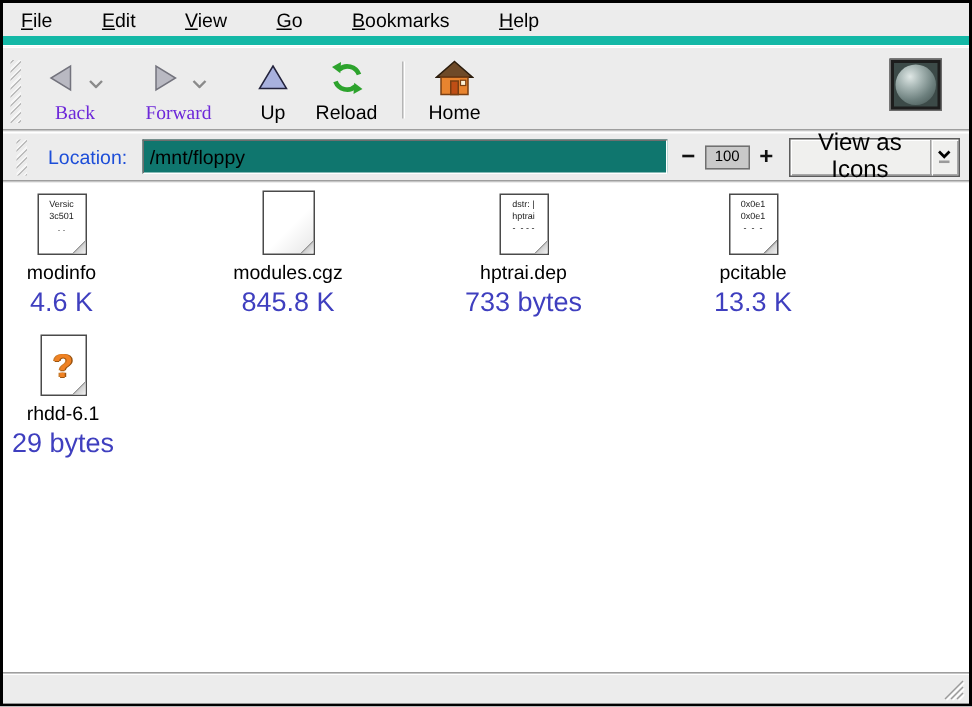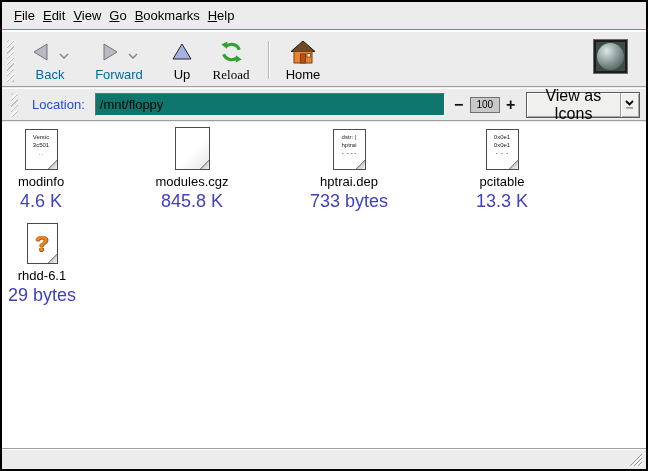--- a/index.html
+++ b/index.html
@@ -4,46 +4,46 @@
 <style>
   * { box-sizing: border-box; margin: 0; padding: 0; }
   html,body { font-family: "Liberation Sans", "DejaVu Sans", sans-serif; background:#fff; }
   .window {
     position: relative; width: 648px; height: 471px;
     border: 2px solid #000; background: #ececec; overflow: hidden;
   }
   
   .menubar {
     position:absolute; top:0; left:0; right:0; height:28px;
-    display:flex; align-items:center; padding-left:10px; gap:4px;
-    background:#ececec; border-bottom:1px solid #14b8a6;
+    display:flex; align-items:center; padding-left:10px; gap:29px;
+    background:#ececec; border-bottom:6px solid #14b8a6;
     box-shadow: 0 1px 0 #ffffff;
   }
   .menu-item { display:inline-block; font-size:13px; color:#000; padding:3px 2px; cursor:default; }
   .menu-item::first-letter { text-decoration: underline; }
   
   .toolbar {
     position:absolute; top:29px; left:0; right:0; height:56px;
     display:flex; align-items:flex-start; padding-top:7px;
     background:#ececec; border-top:1px solid #fff; border-bottom:1px solid #9e9e9e;
   }
   .handle {
     width:7px; height:42px; margin-left:5px; margin-top:1px;
     background: repeating-linear-gradient(135deg, #f6f6f6 0 1px, #bdbdbd 1px 2px, #ececec 2px 4px);
   }
   .tb-btn { display:flex; flex-direction:column; align-items:center; cursor:default; }
   .tb-iconrow { height:26px; display:flex; align-items:center; gap:8px; }
   .tb-label { font-size:13px; color:#000; margin-top:2px; }
-  .tb-label.dim { color:#0369a1; }
+  .tb-label.dim { color:#6d28d9;font-family:Liberation Serif, serif; }
   .tb-sep { width:1px; height:38px; margin:2px 0 0 10px; background:#b5b5b5; box-shadow:1px 0 0 #fff; }
   .w-back { width:58px; margin-left:7px; }
   .w-fwd  { width:68px; margin-left:6px;align-items:center; }
   .w-up   { width:34px; margin-left:12px; }
   .w-stop { width:42px; margin-left:5px; }
-  .w-rel  { width:54px; margin-left:5px;font-family:Liberation Serif, serif; }
+  .w-rel  { width:54px; margin-left:5px; }
   .w-home { width:48px; margin-left:10px; }
   .chev { margin-top:8px; }
   
   .throbber {
     position:absolute; top:37px; right:18px; width:35px; height:35px;
     background:#1d1d1d; border:1px solid #6b6b6b; padding:2px;
   }
   .throbber-inner {
     width:100%; height:100%; background:#3c4a48;
     display:flex; align-items:center; justify-content:center;

